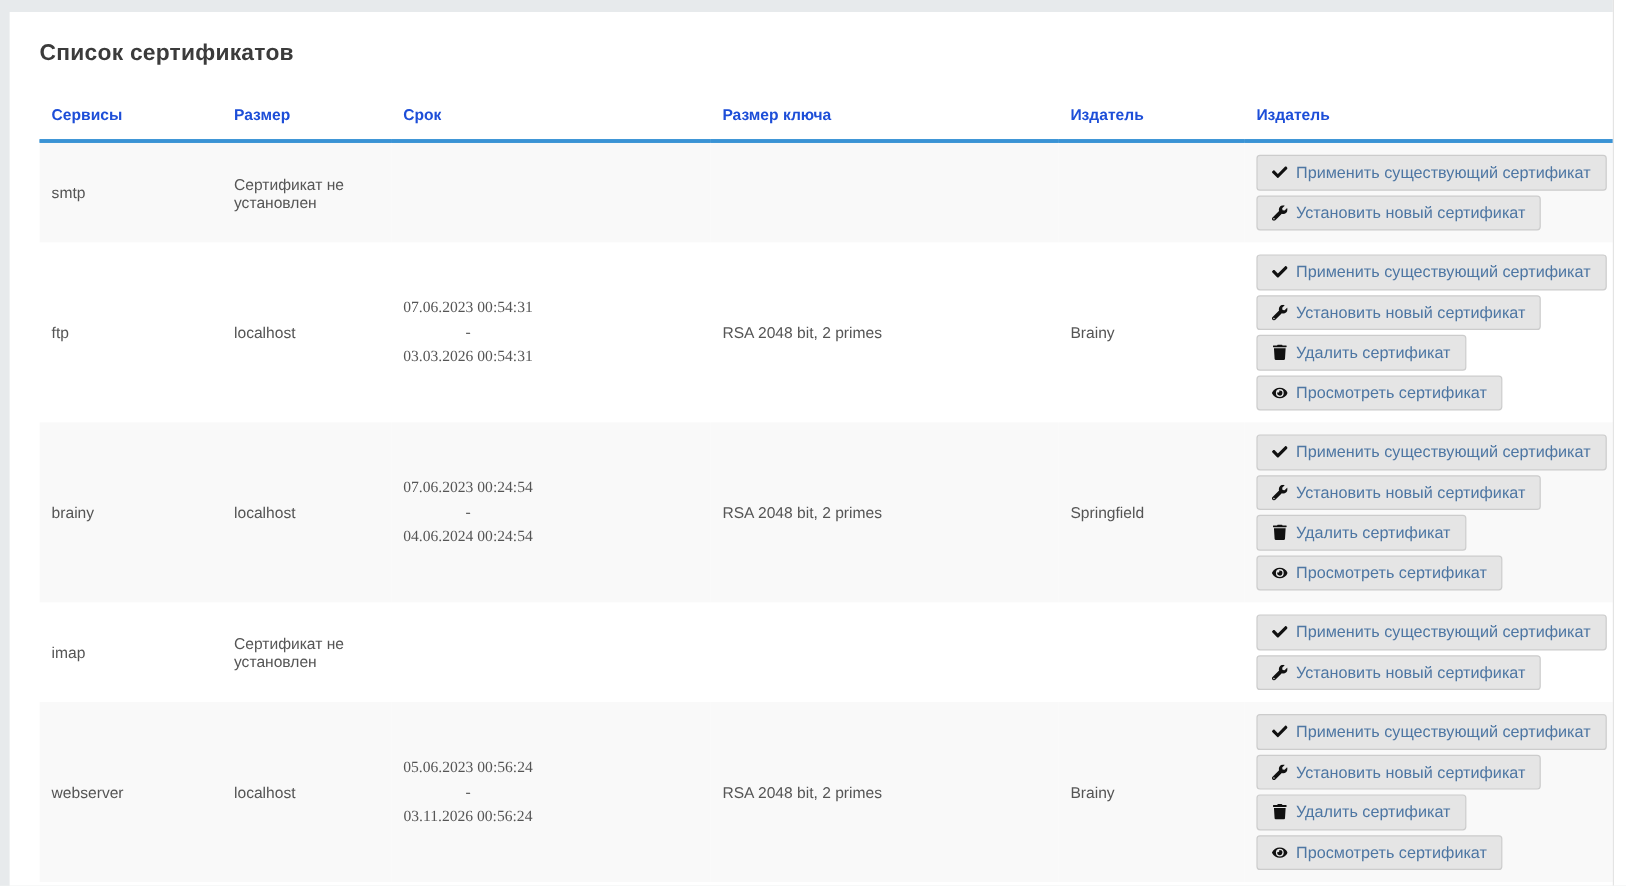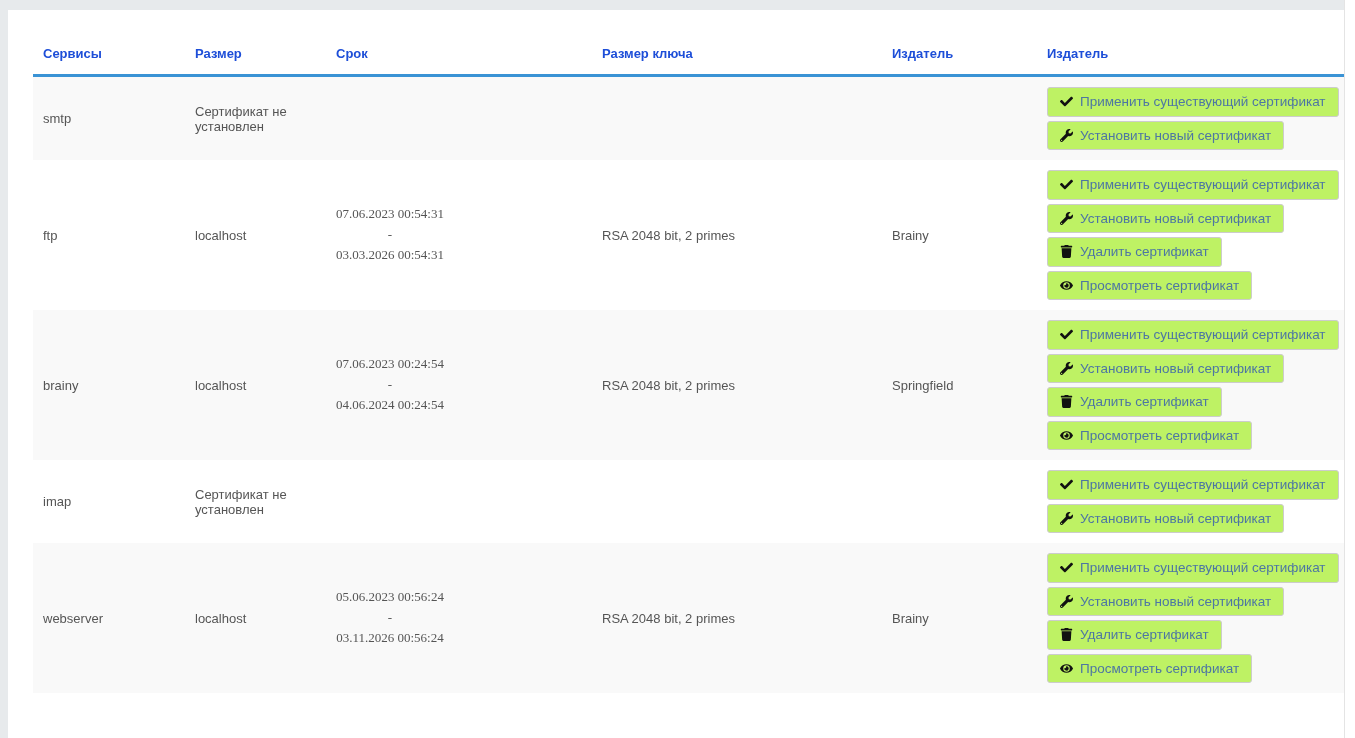--- a/index.html
+++ b/index.html
@@ -67,21 +67,21 @@
     font-family: Liberation Serif, serif;
   }
   .actions-stack {
     display: flex;
     flex-direction: column;
     align-items: flex-start;
   }
   .btn {
     display: inline-flex;
     align-items: center;
-    background: #bef264;
+    background: #e5e5e5;
     border: 1px solid #cccccc;
     border-radius: 3px;
     padding: 7px 12px;
     margin: 2px 0;
     font-family: "Liberation Sans", sans-serif;
     font-size: 13.5px;
     color: #4d76a3;
     cursor: pointer;
     white-space: nowrap;
     line-height: 1;
@@ -93,20 +93,21 @@
   .btn .ico svg {
     width: 13px;
     height: 13px;
     fill: #111111;
   }
 </style>
 </head>
 <body>
 
 <div class="panel">
+  <h1 class="page-title">Список сертификатов</h1>
 
   <table class="cert-table">
     <colgroup>
       <col style="width:152px">
       <col style="width:141px">
       <col style="width:266px">
       <col style="width:290px">
       <col style="width:155px">
       <col style="width:308px">
     </colgroup>

